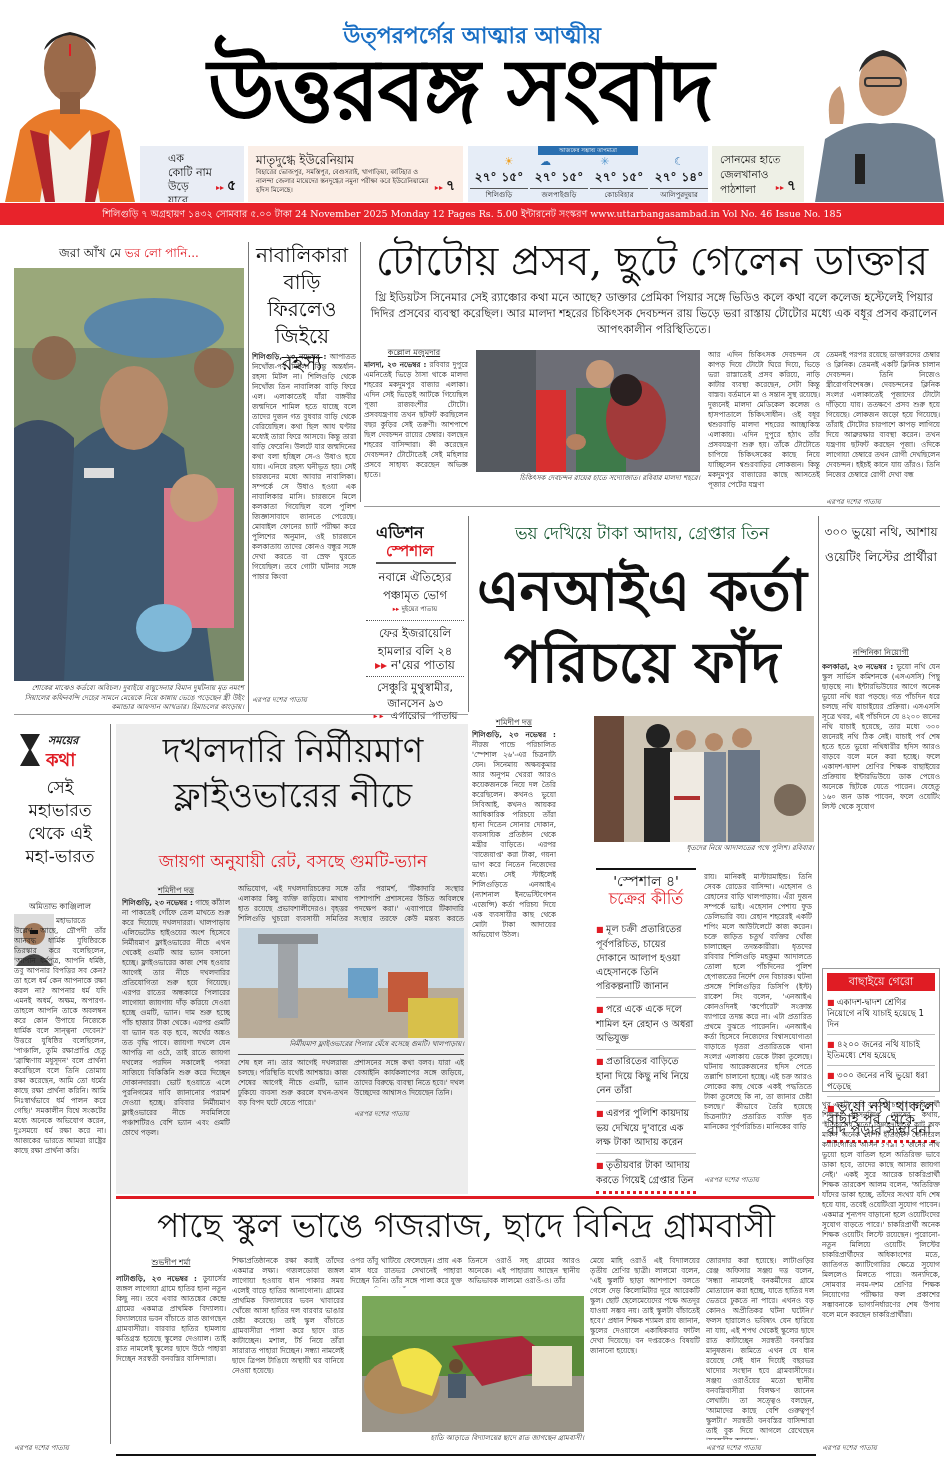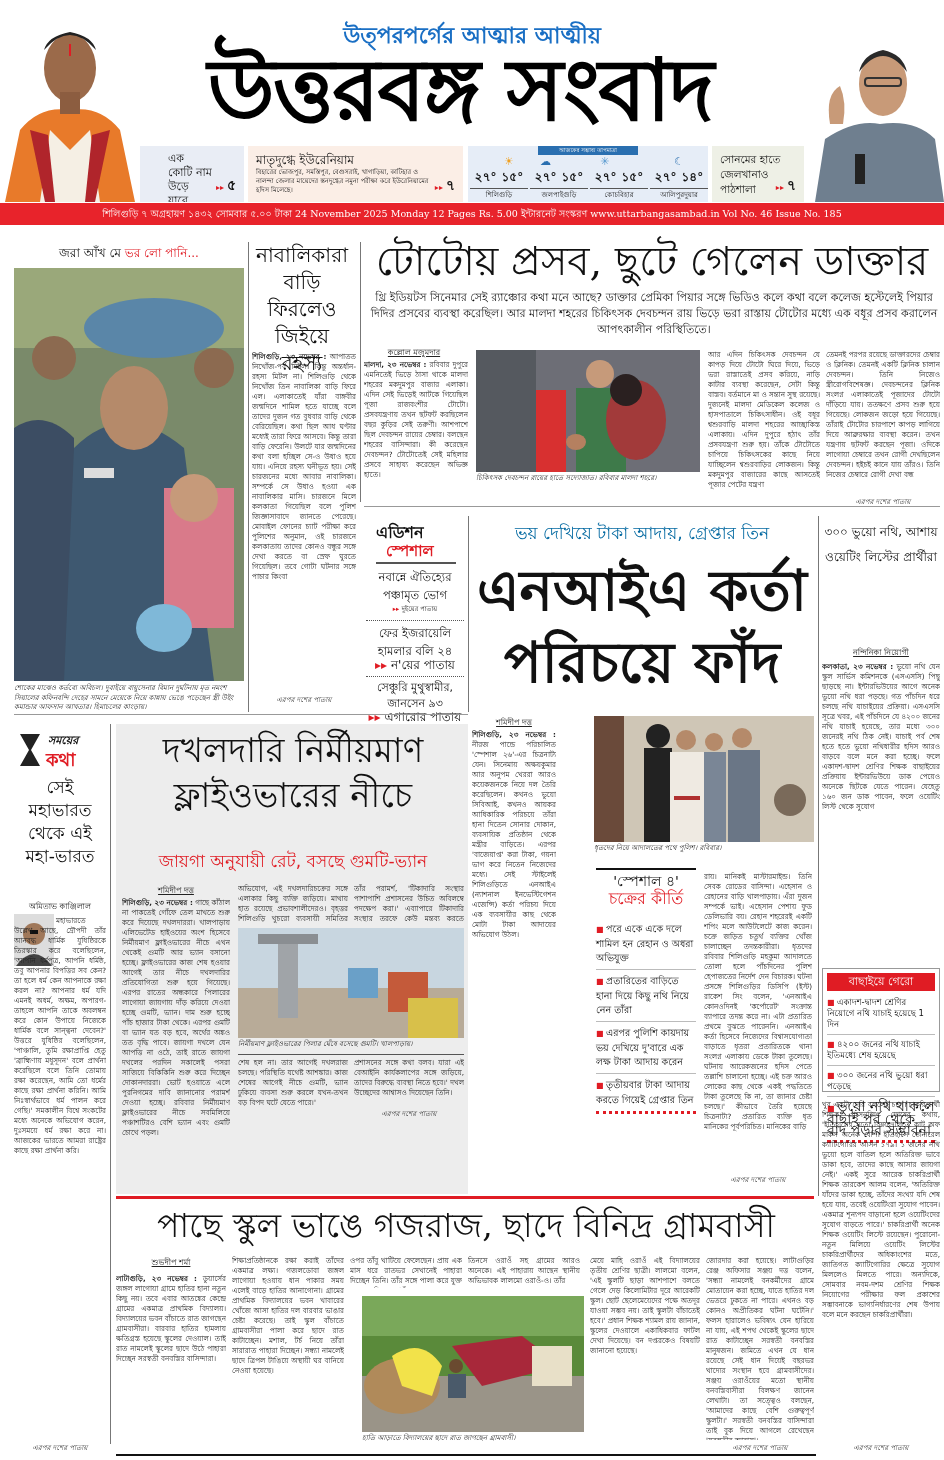--- a/index.html
+++ b/index.html
@@ -1,23 +1,23 @@
 <!DOCTYPE html>
 <html><head>
 <meta charset="utf-8">
 <style>
   * { box-sizing: border-box; margin: 0; padding: 0; }
   html, body { width: 944px; height: 1460px; background: #fff; overflow: hidden; }
   body { font-family: "DejaVu Sans", sans-serif; color: #111; position: relative; }
   .abs { position: absolute; }
   .serif { font-family: "DejaVu Serif", serif; }
   .body-text { font-size: 7.2px; line-height: 10px; color: #222; text-align: justify; overflow: hidden; }
-  .caption { font-size: 7px; line-height: 9.5px; font-style: italic; color: #222; text-align: left; }
+  .caption { font-size: 7px; line-height: 9.5px; font-style: italic; color: #222; text-align: right; }
   .byline { font-size: 8px; text-align: center; text-decoration: underline; color: #222; }
-  .contd { font-size: 7px; font-style: italic; text-align: center; color: #333; }
+  .contd { font-size: 7px; font-style: italic; text-align: left; color: #333; }
   .vline { position: absolute; width: 1px; background: #777; }
   .hline { position: absolute; height: 1px; background: #777; }
   .photo { position: absolute; overflow: hidden; }
 
   
   #tagline { left: 0; width: 944px; top: 18px; text-align: center; font-size: 22px; font-weight: bold; color: #1a6fc4; }
   #masthead-title { left: 180px; width: 560px; top: 40px; text-align: center; font-size: 86px; font-weight: bold; color: #000; letter-spacing: -2px; line-height: 100px; }
   .teaser { position: absolute; top: 146px; height: 56px; overflow: hidden; }
   .teaser .ttl { font-size: 12px; line-height: 16px; }
   .teaser .pg { position: absolute; right: 8px; bottom: 4px; font-size: 14px; font-weight: bold; }
@@ -174,26 +174,26 @@
     <div style="font-size:6.5px;line-height:10px;"><span class="red">▸▸ </span><span>দুইয়ের পাতায়</span></div>
   </div>
   <div class="hline" style="left:366px;top:620px;width:98px;border-top:1px dotted #555;background:none;"></div>
   <div class="head" style="left:366px;top:624px;width:98px;font-size:11.5px;line-height:18px;">
     <div>ফের ইজরায়েলি হামলার বলি ২৪</div>
     <div style="font-size:12px;line-height:10px;"><span class="red">▸▸ </span><span>ন'য়ের পাতায়</span></div>
   </div>
   <div class="hline" style="left:366px;top:676px;width:98px;border-top:1px dotted #555;background:none;"></div>
   <div class="head" style="left:366px;top:680px;width:98px;font-size:11px;line-height:16px;">
     <div>সেঞ্চুরি মুথুস্বামীর, জানসেন ৯৩</div>
-    <div style="font-size:12px;line-height:10px;"><span class="red">▸▸ </span><span>এগারোর পাতায়</span></div>
+    <div style="font-size:10px;line-height:10px;font-family:Liberation Mono, monospace;"><span class="red">▸▸ </span><span>এগারোর পাতায়</span></div>
   </div>
 </div>
 <div class="vline" style="left:468px;top:516px;height:196px;"></div>
 
-<div class="head" style="left:472px;top:520px;width:340px;font-size:17px;color:#0369a1;">ভয় দেখিয়ে টাকা আদায়, গ্রেপ্তার তিন</div>
+<div class="head" style="left:472px;top:520px;width:340px;font-size:17px;color:#14532d;">ভয় দেখিয়ে টাকা আদায়, গ্রেপ্তার তিন</div>
 <div class="head serif" style="left:472px;top:554px;width:340px;font-size:56px;line-height:72px;font-weight:bold;">এনআইএ কর্তা পরিচয়ে ফাঁদ</div>
 <div class="byline" style="position:absolute;left:472px;top:716px;width:84px;">শমিদীপ দত্ত</div>
 <div class="body-text" style="position:absolute;left:472px;top:730px;width:84px;height:450px;">
   <b>শিলিগুড়ি, ২৩ নভেম্বর :</b> <span>নীরজ পান্ডে পরিচালিত 'স্পেশাল ২৬'-এর চিত্রনাট্য যেন। সিনেমায় অক্ষয়কুমার আর অনুপম খেররা আরও কয়েকজনকে নিয়ে দল তৈরি করেছিলেন। কখনও ভুয়ো সিবিআই, কখনও আয়কর আধিকারিক পরিচয়ে তাঁরা হানা দিতেন সোনার দোকান, ব্যবসায়িক প্রতিষ্ঠান থেকে মন্ত্রীর বাড়িতে। এরপর 'বাজেয়াপ্ত' করা টাকা, গয়না ভাগ করে নিতেন নিজেদের মধ্যে। সেই স্টাইলেই শিলিগুড়িতে এনআইএ (ন্যাশনাল ইনভেস্টিগেশন এজেন্সি) কর্তা পরিচয় দিয়ে এক ব্যবসায়ীর কাছ থেকে মোটা টাকা আদায়ের অভিযোগ উঠল।</span>
 </div>
 <div class="photo" style="left:594px;top:716px;width:220px;height:126px;">
   <svg width="220" height="126" viewBox="0 0 220 126">
     <rect width="220" height="126" fill="#cfc6b6"></rect>
     <rect x="0" y="0" width="30" height="126" fill="#6a4a3a"></rect>
     <circle cx="64" cy="20" r="12" fill="#222"></circle>
@@ -210,20 +210,21 @@
 </div>
 <div class="caption" style="position:absolute;left:594px;top:844px;width:220px;">ধৃতদের নিয়ে আদালতের পথে পুলিশ। রবিবার।</div>
 <div class="hline" style="left:596px;top:868px;width:100px;background:#111;height:2px;"></div>
 
 <div>
   <div class="head" style="left:596px;top:872px;width:100px;font-size:14px;line-height:18px;">
     <div>'স্পেশাল ৪'</div>
     <div class="red" style="font-size:16px;">চক্রের কীর্তি</div>
   </div>
   <div class="abs" style="left:596px;top:918px;width:100px;">
+    <div class="bullet">মূল চক্রী প্রতারিতের পূর্বপরিচিত, চায়ের দোকানে আলাপ হওয়া এহেসানকে তিনি পরিকল্পনাটি জানান</div>
     <div class="bullet">পরে একে একে দলে শামিল হন রেহান ও অধরা অভিযুক্ত</div>
     <div class="bullet">প্রতারিতের বাড়িতে হানা দিয়ে কিছু নথি নিয়ে নেন তাঁরা</div>
     <div class="bullet">এরপর পুলিশি কায়দায় ভয় দেখিয়ে দু'বারে এক লক্ষ টাকা আদায় করেন</div>
     <div class="bullet" style="border-bottom:3px dotted #e01c24;">তৃতীয়বার টাকা আদায় করতে গিয়েই গ্রেপ্তার তিন</div>
   </div>
 </div>
 <div class="body-text" style="position:absolute;left:704px;top:872px;width:108px;height:300px;">রায়। মানিকই মাস্টারমাইন্ড। তিনি সেবক রোডের বাসিন্দা। এহেসান ও রেহানের বাড়ি খালপাড়ায়। এঁরা দুজন সম্পর্কে ভাই। এহেসান পেশায় ফুড ডেলিভারি বয়। রেহান শহরেরই একটি শপিং মলে আউটলেটে কাজ করেন। চক্রে জড়িত চতুর্থ ব্যক্তির খোঁজ চালাচ্ছেন তদন্তকারীরা। ধৃতদের রবিবার শিলিগুড়ি মহকুমা আদালতে তোলা হলে পাঁচদিনের পুলিশ হেপাজতের নির্দেশ দেন বিচারক। ঘটনা প্রসঙ্গে শিলিগুড়ির ডিসিপি (ইস্ট) রাকেশ সিং বলেন, 'এনআইএ কোনওদিনই 'কর্পোরেট' সংক্রান্ত ব্যাপারে তদন্ত করে না। এটা প্রতারিত প্রথমে বুঝতে পারেননি। এনআইএ কর্তা হিসেবে নিজেদের বিশ্বাসযোগ্যতা বাড়াতে ধৃতরা প্রতারিতকে থানা সংলগ্ন এলাকায় ডেকে টাকা তুলেছে। ঘটনায় আরেকজনের হদিস পেতে তল্লাশি চালানো হচ্ছে। এই চক্র আরও লোকের কাছ থেকে একই পদ্ধতিতে টাকা তুলেছে কি না, তা জানার চেষ্টা চলছে।' কীভাবে তৈরি হয়েছে চিত্রনাট্য? প্রতারিত ব্যক্তি ধৃত মানিকের পূর্বপরিচিত। মানিকের বাড়ি</div>
 <div class="contd" style="position:absolute;left:704px;top:1174px;width:108px;">এরপর দশের পাতায়</div>
 
 <div class="vline" style="left:818px;top:516px;height:680px;"></div>

